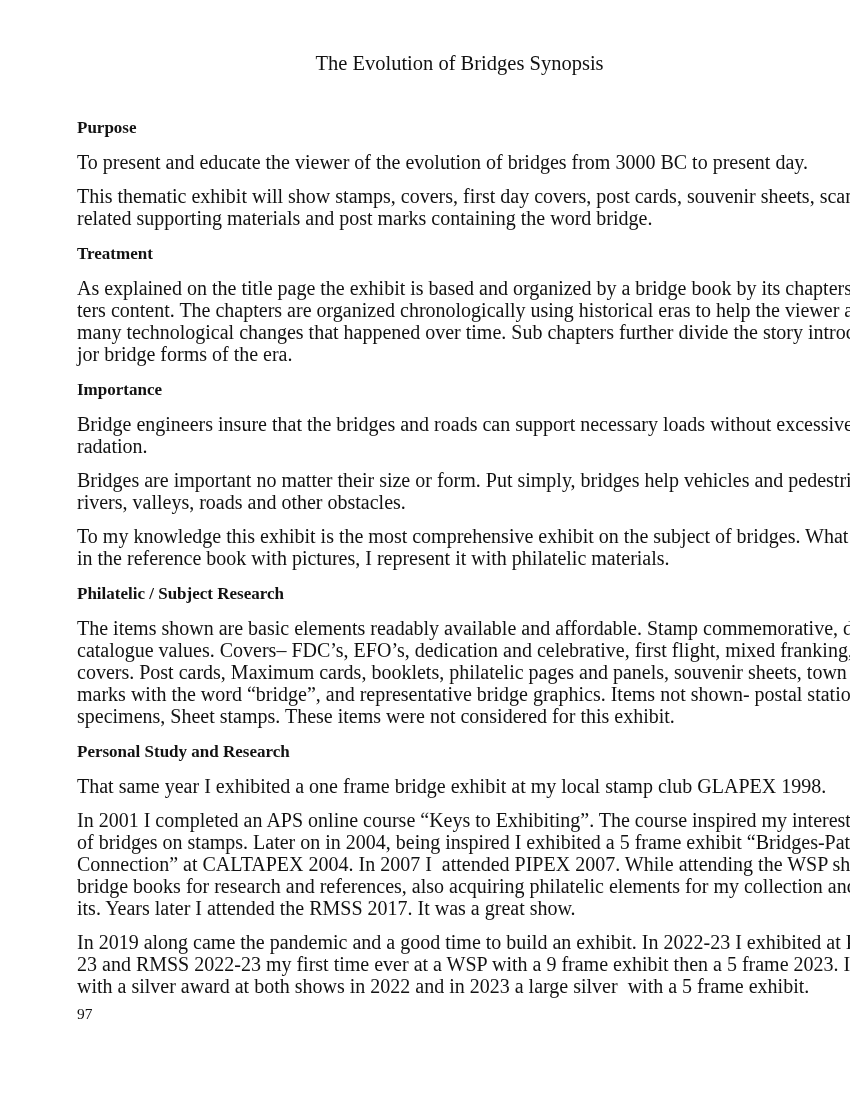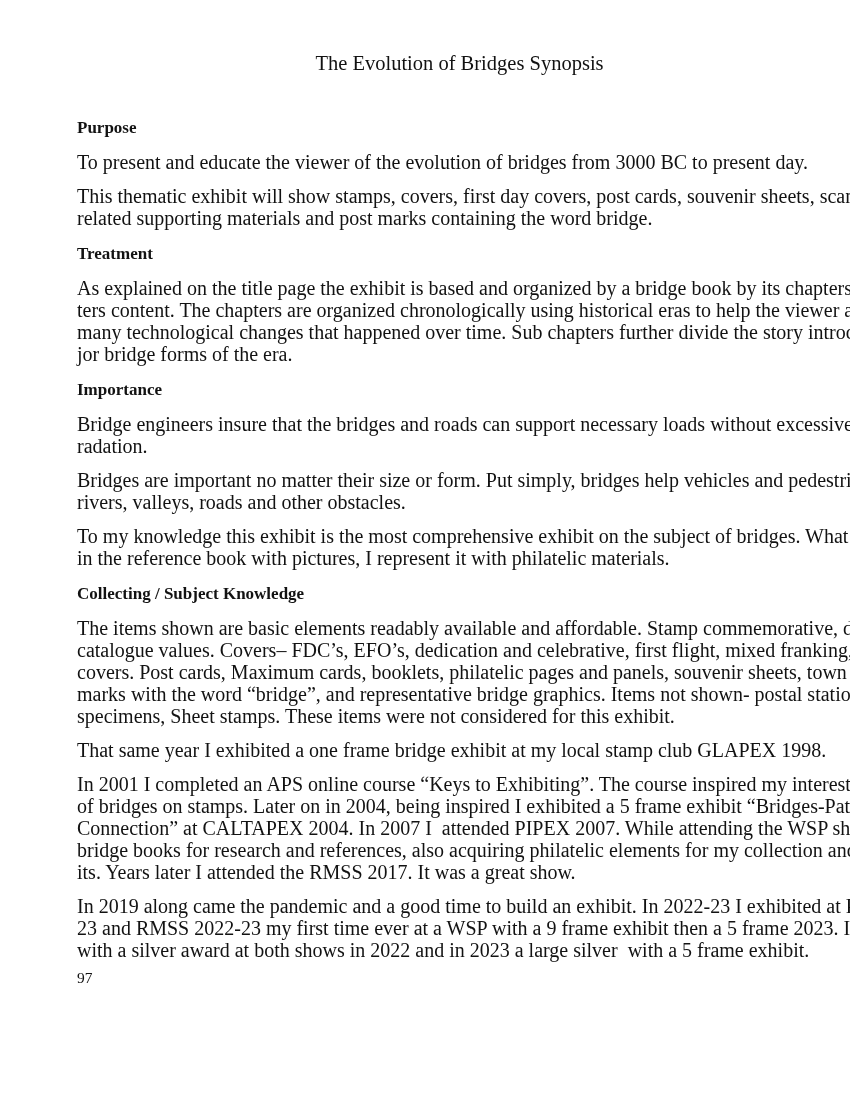--- a/index.html
+++ b/index.html
@@ -67,29 +67,30 @@
     <h2 class="section-heading">Importance</h2>
     <p class="para">Bridge engineers insure that the bridges and roads can support necessary loads without excessive stress or deg-
 radation.</p>
     <p class="para">Bridges are important no matter their size or form. Put simply, bridges help vehicles and pedestrians to cross
 rivers, valleys, roads and other obstacles.</p>
     <p class="para">To my knowledge this exhibit is the most comprehensive exhibit on the subject of bridges. What is represented
 in the reference book with pictures, I represent it with philatelic materials.</p>
   </section>
 
   <section>
-    <h2 class="section-heading">Collecting / Subject Knowledge</h2>
+    <h2 class="section-heading">Philatelic / Subject Research</h2>
     <p class="para">The items shown are basic elements readably available and affordable. Stamp commemorative, definitive, high
 catalogue values. Covers– FDC’s, EFO’s, dedication and celebrative, first flight, mixed franking, registered
 covers. Post cards, Maximum cards, booklets, philatelic pages and panels, souvenir sheets, town and city post
 marks with the word “bridge”, and representative bridge graphics. Items not shown- postal stationary, proofs,
 specimens, Sheet stamps. These items were not considered for this exhibit.</p>
   </section>
 
   <section>
+    <h2 class="section-heading">Personal Study and Research</h2>
     <p class="para">That same year I exhibited a one frame bridge exhibit at my local stamp club GLAPEX 1998.</p>
     <p class="para">In 2001 I completed an APS online course “Keys to Exhibiting”. The course inspired my interests in the topic
 of bridges on stamps. Later on in 2004, being inspired I exhibited a 5 frame exhibit “Bridges-Pathways of
 Connection” at CALTAPEX 2004. In 2007 I  attended PIPEX 2007. While attending the WSP show I acquired
 bridge books for research and references, also acquiring philatelic elements for my collection and future exhib-
 its. Years later I attended the RMSS 2017. It was a great show.</p>
     <p class="para">In 2019 along came the pandemic and a good time to build an exhibit. In 2022-23 I exhibited at PIPEX 2022-
 23 and RMSS 2022-23 my first time ever at a WSP with a 9 frame exhibit then a 5 frame 2023. I was awarded
 with a silver award at both shows in 2022 and in 2023 a large silver  with a 5 frame exhibit.</p>
   </section>

